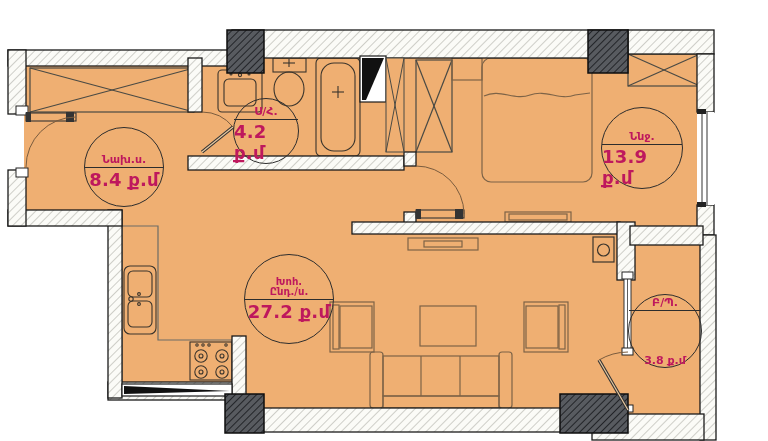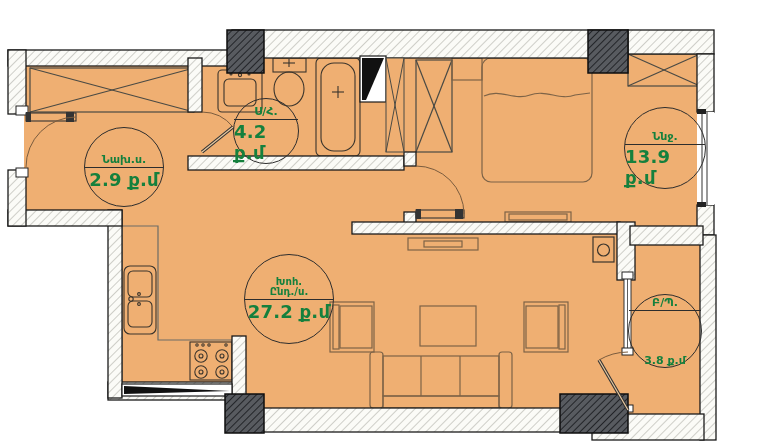--- a/index.html
+++ b/index.html
@@ -1,20 +1,20 @@
 <!DOCTYPE html>
 <html><head>
 <meta charset="utf-8">
 <style>
   html,body{margin:0;padding:0;background:#ffffff;}
   .plan-root{position:relative;width:768px;height:441px;background:#ffffff;overflow:hidden;
              font-family:"DejaVu Sans", sans-serif;}
   .plan-svg{position:absolute;left:0;top:0;}
   .room-label{position:absolute;border:1.3px solid #2d2d2d;border-radius:50%;
-              display:flex;flex-direction:column;color:#15803d;box-sizing:border-box;}
+              display:flex;flex-direction:column;color:#be185d;box-sizing:border-box;}
   .rl-top{flex:1 1 50%;display:flex;flex-direction:column;justify-content:flex-end;align-items:center;
           border-bottom:1.3px solid #2d2d2d;padding-bottom:1px;font-weight:600;line-height:1.05;}
   .rl-bottom{flex:1 1 50%;display:flex;justify-content:center;align-items:flex-start;
              padding-top:1px;font-weight:800;}
   .fs-name{font-size:11px;}
   .fs-name-sm{font-size:10px;}
   .fs-area{font-size:18px;letter-spacing:0.2px;}
   .fs-area-sm{font-size:11px;}
 </style>
 </head>
@@ -235,29 +235,29 @@
   </g>
   <g>
     <line x1="628" y1="410" x2="599" y2="360" stroke="#333" stroke-width="3.4"></line>
     <line x1="628" y1="410" x2="599" y2="360" stroke="#e8c9a0" stroke-width="1.2"></line>
     <path d="M628,352 A58,58 0 0 0 599,360" fill="none" stroke="#7a5c3e" stroke-width="1"></path>
   </g>
 </svg>
 
   <div class="room-label" style="left:84px;top:127px;width:80px;height:80px;">
     <div class="rl-top fs-name">Նախ.ս.</div>
-    <div class="rl-bottom fs-area">2.9 ք.մ</div>
+    <div class="rl-bottom fs-area">8.4 ք.մ</div>
   </div>
 
   <div class="room-label" style="left:233px;top:98px;width:66px;height:66px;">
     <div class="rl-top fs-name">Ս/Հ.</div>
     <div class="rl-bottom fs-area">4.2 ք.մ</div>
   </div>
 
-  <div class="room-label" style="left:624px;top:107px;width:82px;height:82px;">
+  <div class="room-label" style="left:601px;top:107px;width:82px;height:82px;">
     <div class="rl-top fs-name">Ննջ.</div>
     <div class="rl-bottom fs-area">13.9 ք.մ</div>
   </div>
 
   <div class="room-label" style="left:244px;top:254px;width:90px;height:90px;">
     <div class="rl-top fs-name-sm">
       <span>Խոհ.</span>
       <span>Ընդ./ս.</span>
     </div>
     <div class="rl-bottom fs-area">27.2 ք.մ</div>

